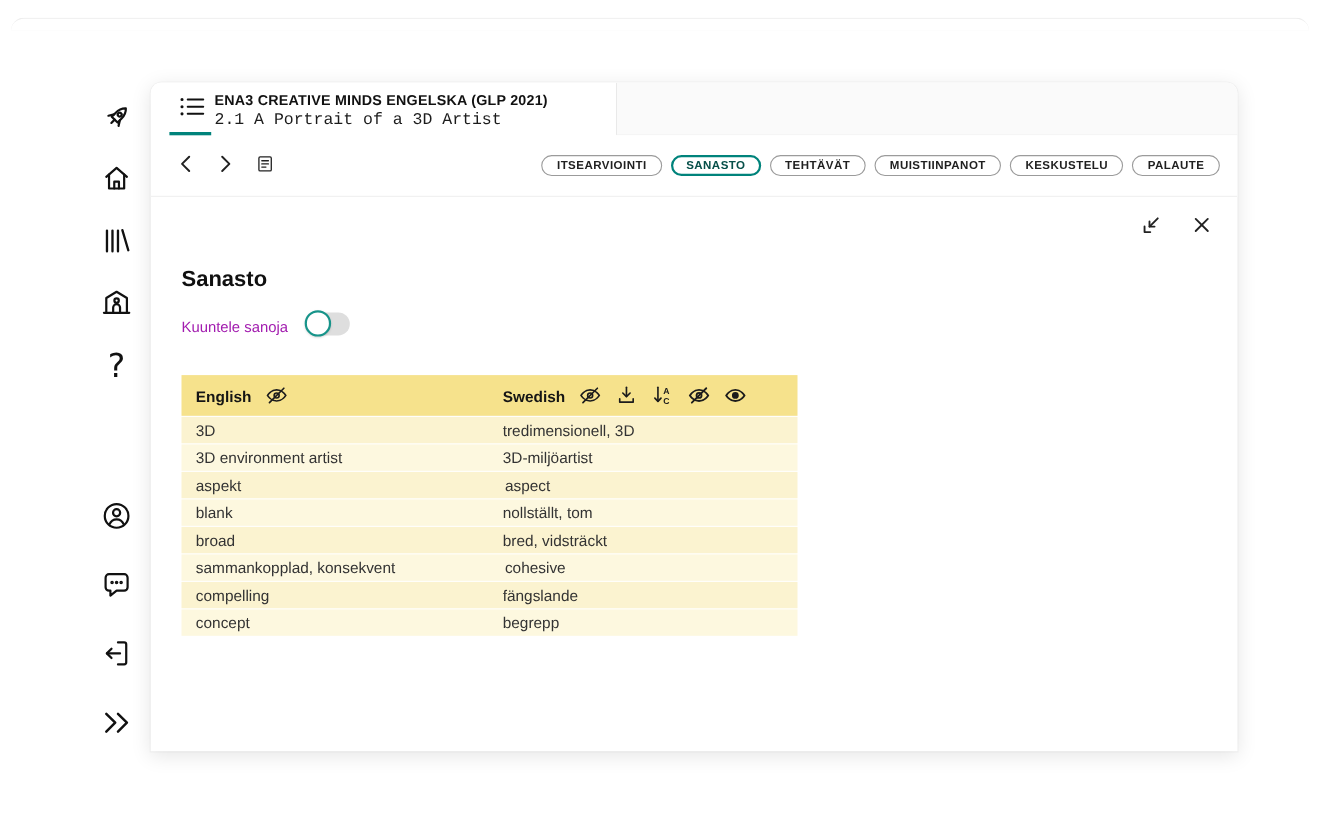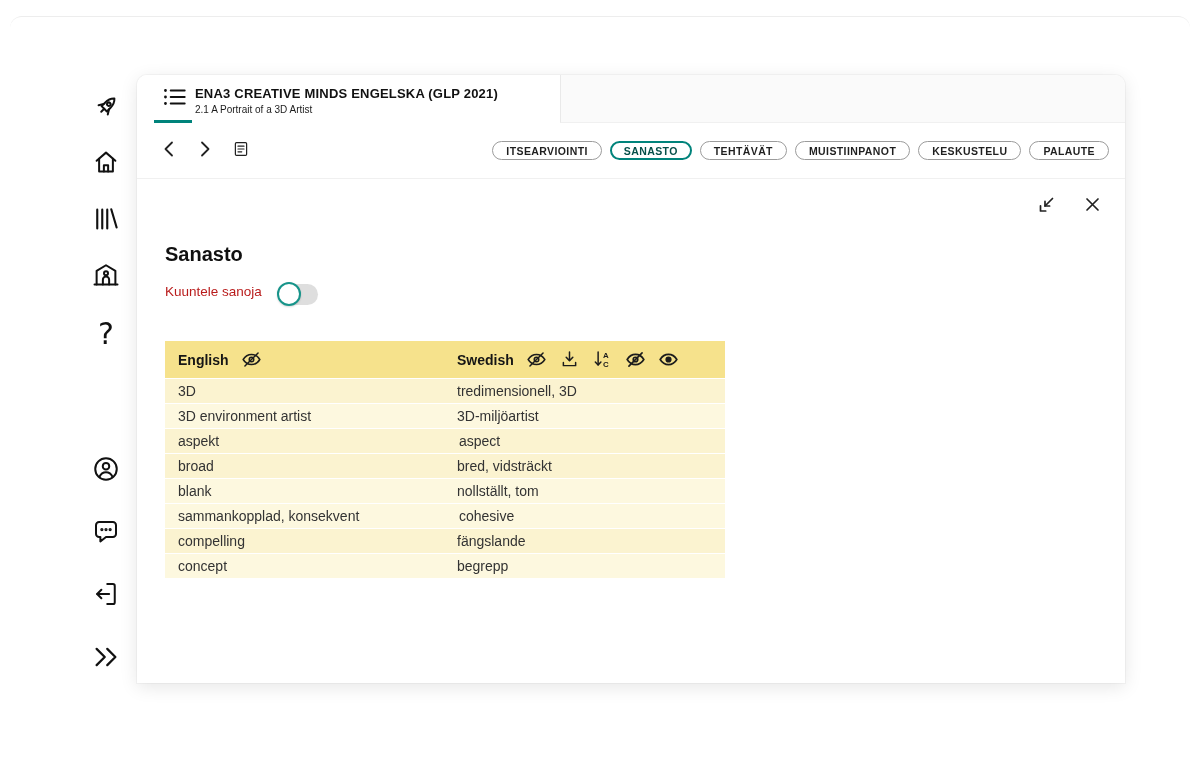--- a/index.html
+++ b/index.html
@@ -26,21 +26,21 @@
     background: #fff; border-radius: 10px 10px 0 0; overflow: hidden;
     box-shadow: 0 0 0 1px rgba(0,0,0,0.03), 0 4px 18px rgba(0,0,0,0.10); }
 
   .panel-header { position: relative; height: 48px; display: flex; }
   .header-tab { width: 423px; display: flex; align-items: center; padding-left: 18px; position: relative; background: #fff; }
   .toc-btn { width: 40px; height: 36px; display: flex; align-items: center; justify-content: center; cursor: pointer; }
   .toc-btn svg { width: 26px; height: 22px; }
   .toc-underline { position: absolute; left: 17px; bottom: 0; width: 38px; height: 3px; background: var(--accent); }
   .title-block { padding-top: 3px; }
   .course-title { font-size: 13px; font-weight: bold; letter-spacing: .2px; color: #111; }
-  .chapter-title { font-size: 10px; margin-top: 3px; color: #1c1c1c; }
+  .chapter-title { font-size: 15px; margin-top: 3px; color: #1c1c1c; font-family: Liberation Mono, monospace; }
   .header-rest { flex: 1; background: #fafafa; border-left: 1px solid #e9e9e9;
     border-bottom: 1px solid #f0f0f0; border-radius: 0 10px 0 0; }
 
   .toolbar { height: 56px; display: flex; align-items: center; padding: 0 16px;
     border-bottom: 1px solid #f0f0f0; background: #fff; }
   .nav-btn { width: 32px; height: 32px; display: flex; align-items: center; justify-content: center;
     cursor: pointer; background: none; border: none; margin-right: 4px; }
   .nav-btn svg { width: 18px; height: 20px; }
   .pills { margin-left: auto; display: flex; gap: 8px; align-items: center; }
   .pill { height: 19px; padding: 0 13px; border-radius: 14px; border: 1px solid #9b9b9b; background: #fff;
@@ -48,21 +48,21 @@
     color: #1f1f1f; cursor: pointer; white-space: nowrap; }
   .pill.active { border: 2px solid var(--accent); padding: 0 12px; color: #064f49; }
 
   .content { position: relative; padding: 0 28px; height: 504px; overflow: hidden; }
   .win-controls { position: absolute; top: 16px; right: 22px; display: flex; gap: 24px; }
   .win-btn { width: 22px; height: 22px; display: flex; align-items: center; justify-content: center;
     cursor: pointer; background: none; border: none; }
   .win-btn svg { width: 19px; height: 19px; }
 
   .panel-title { padding-top: 64px; font-size: 20px; font-weight: bold; color: #101010; }
-  .listen-row { margin-top: 18px; display: flex; align-items: flex-start; gap: 16px; font-size: 13.5px; color: #b91c1c; }
+  .listen-row { margin-top: 18px; display: flex; align-items: flex-end; gap: 16px; font-size: 13.5px; color: #a21caf; }
   .toggle { width: 40px; height: 21px; border-radius: 11px; background: #dedede; position: relative; cursor: pointer; }
   .toggle .knob { position: absolute; left: -1px; top: -2px; width: 24px; height: 24px; border-radius: 50%;
     background: #fff; border: 2px solid #17948a; box-shadow: 0 1px 2px rgba(0,0,0,.15); }
 
   .vtable { margin-top: 14px; width: 560px; }
   .vhead { display: flex; background: var(--thbg); height: 37px; margin-top: 36px; }
   .vhead-cell { display: flex; align-items: center; gap: 10px; padding-left: 13px; font-size: 14px; font-weight: bold; color: #151515; }
   .c-en { width: 279px; } .c-sv { width: 281px; }
   .hicon { display: inline-flex; align-items: center; cursor: pointer; margin-left: 2px; }
   .hicon svg { width: 21px; height: 21px; }
@@ -295,29 +295,29 @@
               <div class="vcell c-sv">tredimensionell, 3D</div>
             </div>
             <div class="vrow odd">
               <div class="vcell c-en">3D environment artist</div>
               <div class="vcell c-sv">3D-miljöartist</div>
             </div>
             <div class="vrow even">
               <div class="vcell c-sv">aspekt</div>
               <div class="vcell c-en">aspect</div>
             </div>
+            <div class="vrow odd">
+              <div class="vcell c-en">blank</div>
+              <div class="vcell c-sv">nollställt, tom</div>
+            </div>
             <div class="vrow even">
               <div class="vcell c-en">broad</div>
               <div class="vcell c-sv">bred, vidsträckt</div>
             </div>
             <div class="vrow odd">
-              <div class="vcell c-en">blank</div>
-              <div class="vcell c-sv">nollställt, tom</div>
-            </div>
-            <div class="vrow odd">
               <div class="vcell c-sv">sammankopplad, konsekvent</div>
               <div class="vcell c-en">cohesive</div>
             </div>
             <div class="vrow even">
               <div class="vcell c-en">compelling</div>
               <div class="vcell c-sv">fängslande</div>
             </div>
             <div class="vrow odd">
               <div class="vcell c-en">concept</div>
               <div class="vcell c-sv">begrepp</div>

